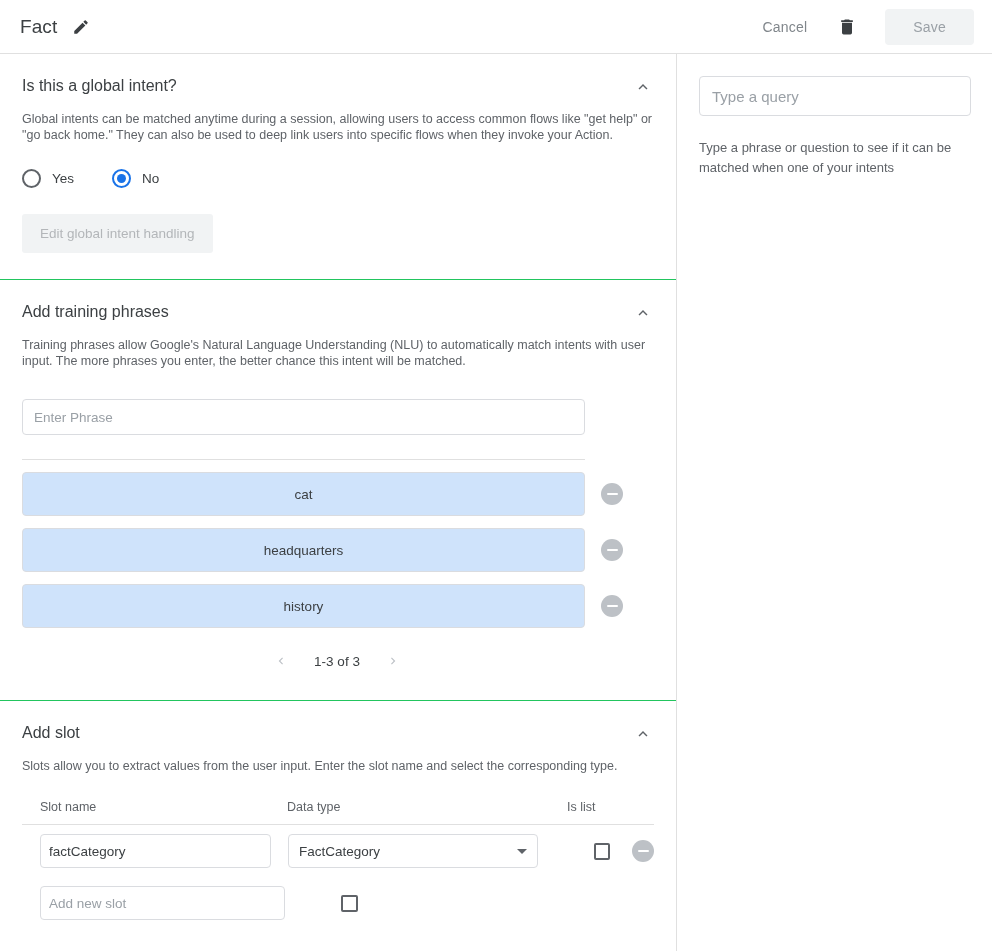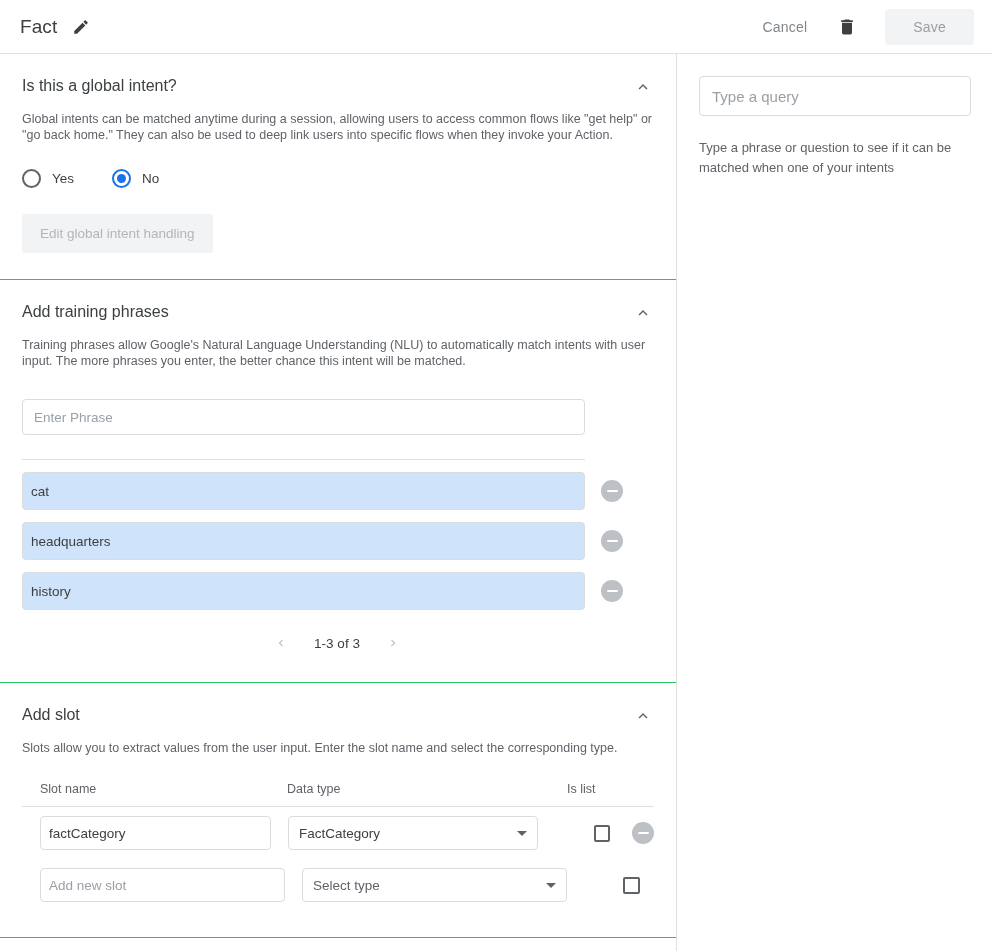--- a/index.html
+++ b/index.html
@@ -181,29 +181,30 @@
     background: #e0e0e0;
     margin: 24px 0 12px 0;
   }
   .phrase-row {
     display: flex;
     align-items: center;
     margin-bottom: 12px;
   }
   .phrase-input {
     width: 563px;
-    height: 38px;
+    height: 44px;
     border: 1px solid #dadce0;
     border-radius: 4px;
     padding: 0 8px;
     font-size: 13.5px;
     font-family: "Liberation Sans", sans-serif;
     color: #3c4043;
     background: #fff;
     outline: none;
+    text-align: center;
   }
   .hl { background: #cfe3fb; }
   .remove-icon {
     margin-left: 16px;
     width: 22px; height: 22px;
     border-radius: 50%;
     background: #bdc1c6;
     display: inline-flex;
     align-items: center;
     justify-content: center;
@@ -444,24 +445,20 @@
             <div class="select">
               <span>FactCategory</span>
               <span class="caret"></span>
             </div>
             <span class="checkbox"></span>
             <span class="remove-icon slot-remove"></span>
           </div>
 
           <div class="slot-row">
             <input class="slot-name-input" type="text" placeholder="Add new slot" style="">
-            <div class="select placeholder-val">
-              <span>Select type</span>
-              <span class="caret"></span>
-            </div>
             <span class="checkbox"></span>
           </div>
         </div>
       </div>
 
     </div>
 
     <div class="right">
       <input class="query-input" type="text" placeholder="Type a query" style="">
       <p class="query-help">Type a phrase or question to see if it can be matched when one of your intents</p>

